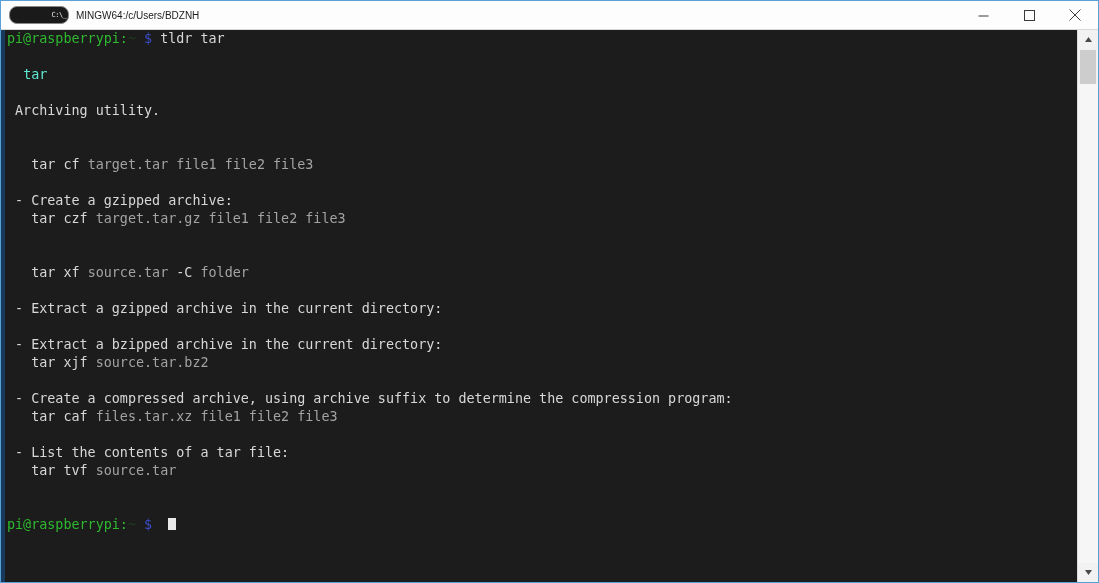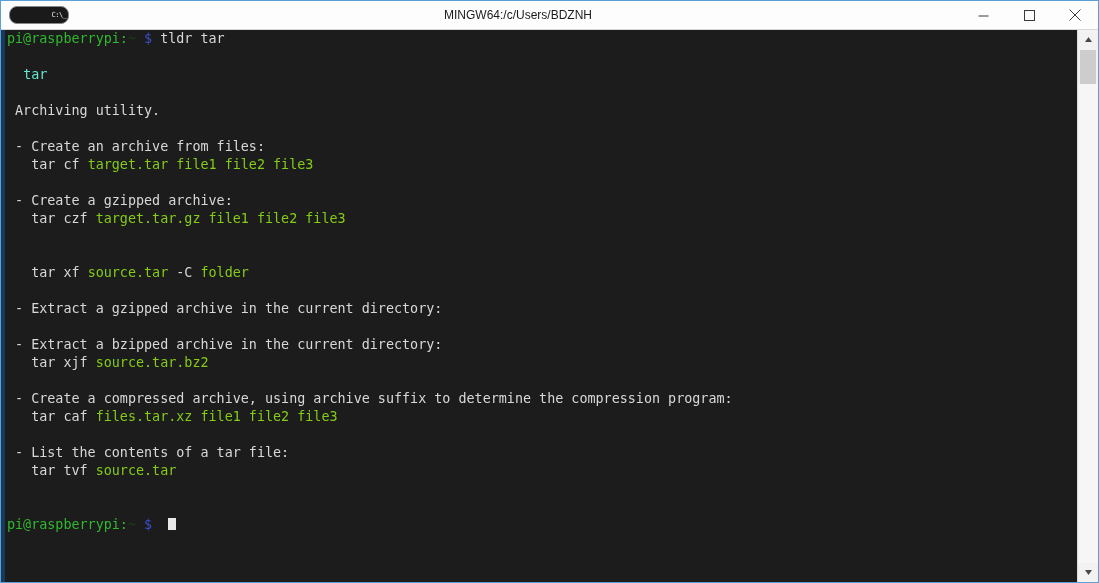--- a/index.html
+++ b/index.html
@@ -49,25 +49,24 @@
     font-size: 7px;
     line-height: 16px;
     text-align: center;
     letter-spacing: -0.5px;
     overflow: hidden;
     flex: 0 0 auto;
     padding-left: 40px;
   }
   #title-text {
     font-family: "Liberation Sans", sans-serif;
-    font-size: 12px;
+    font-size: 10px;
     color: #1b1b1b;
     white-space: nowrap;
     flex: 1 1 auto;
-    text-align: center;
   }
   .winbtn {
     width: 46px;
     height: 28px;
     display: flex;
     align-items: center;
     justify-content: center;
     flex: 0 0 auto;
   }
   .winbtn svg { display: block; }
@@ -107,21 +106,21 @@
     font-size: 13.4px;
     white-space: pre;
     color: #d4d4d4;
     padding-left: 2px;
   }
   .c-green  { color: #2fb92f; }
   .c-dim    { color: #1d3d1d; }
   .c-blue   { color: #3b4ec9; }
   .c-white  { color: #d8d8d8; }
   .c-cyan   { color: #5eead4; }
-  .c-teal   { color: #84cc16; }
+  .c-teal   { color: #a3a3a3; }
   .cursor {
     display: inline-block;
     width: 8px;
     height: 12px;
     background: #e9e9e9;
     vertical-align: -1px;
   }
 
   
   #scrollbar {
@@ -189,21 +188,21 @@
 
   <div id="term-wrap">
     <div id="left-edge"></div>
     <div id="term">
         <div class="line"><span class="c-green">pi@raspberrypi:</span><span class="c-dim">~</span><span> </span><span class="c-blue">$</span><span> </span><span class="c-white">tldr tar</span></div>
         <div class="line">&nbsp;</div>
         <div class="line"><span>  </span><span class="c-cyan">tar</span></div>
         <div class="line">&nbsp;</div>
         <div class="line"><span> </span><span class="c-white">Archiving utility.</span></div>
         <div class="line">&nbsp;</div>
-        <div class="line"><span> </span><span class="c-white">- Create an archive from files:</span></div>
+        <div class="line"><span> </span></div>
         <div class="line"><span>   </span><span class="c-white">tar cf </span><span class="c-teal">target.tar file1 file2 file3</span></div>
         <div class="line">&nbsp;</div>
         <div class="line"><span> </span><span class="c-white">- Create a gzipped archive:</span></div>
         <div class="line"><span>   </span><span class="c-white">tar czf </span><span class="c-teal">target.tar.gz file1 file2 file3</span></div>
         <div class="line">&nbsp;</div>
         <div class="line"><span> </span></div>
         <div class="line"><span>   </span><span class="c-white">tar xf </span><span class="c-teal">source.tar</span><span class="c-white"> -C </span><span class="c-teal">folder</span></div>
         <div class="line">&nbsp;</div>
         <div class="line"><span> </span><span class="c-white">- Extract a gzipped archive in the current directory:</span></div>
         <div class="line">&nbsp;</div>

